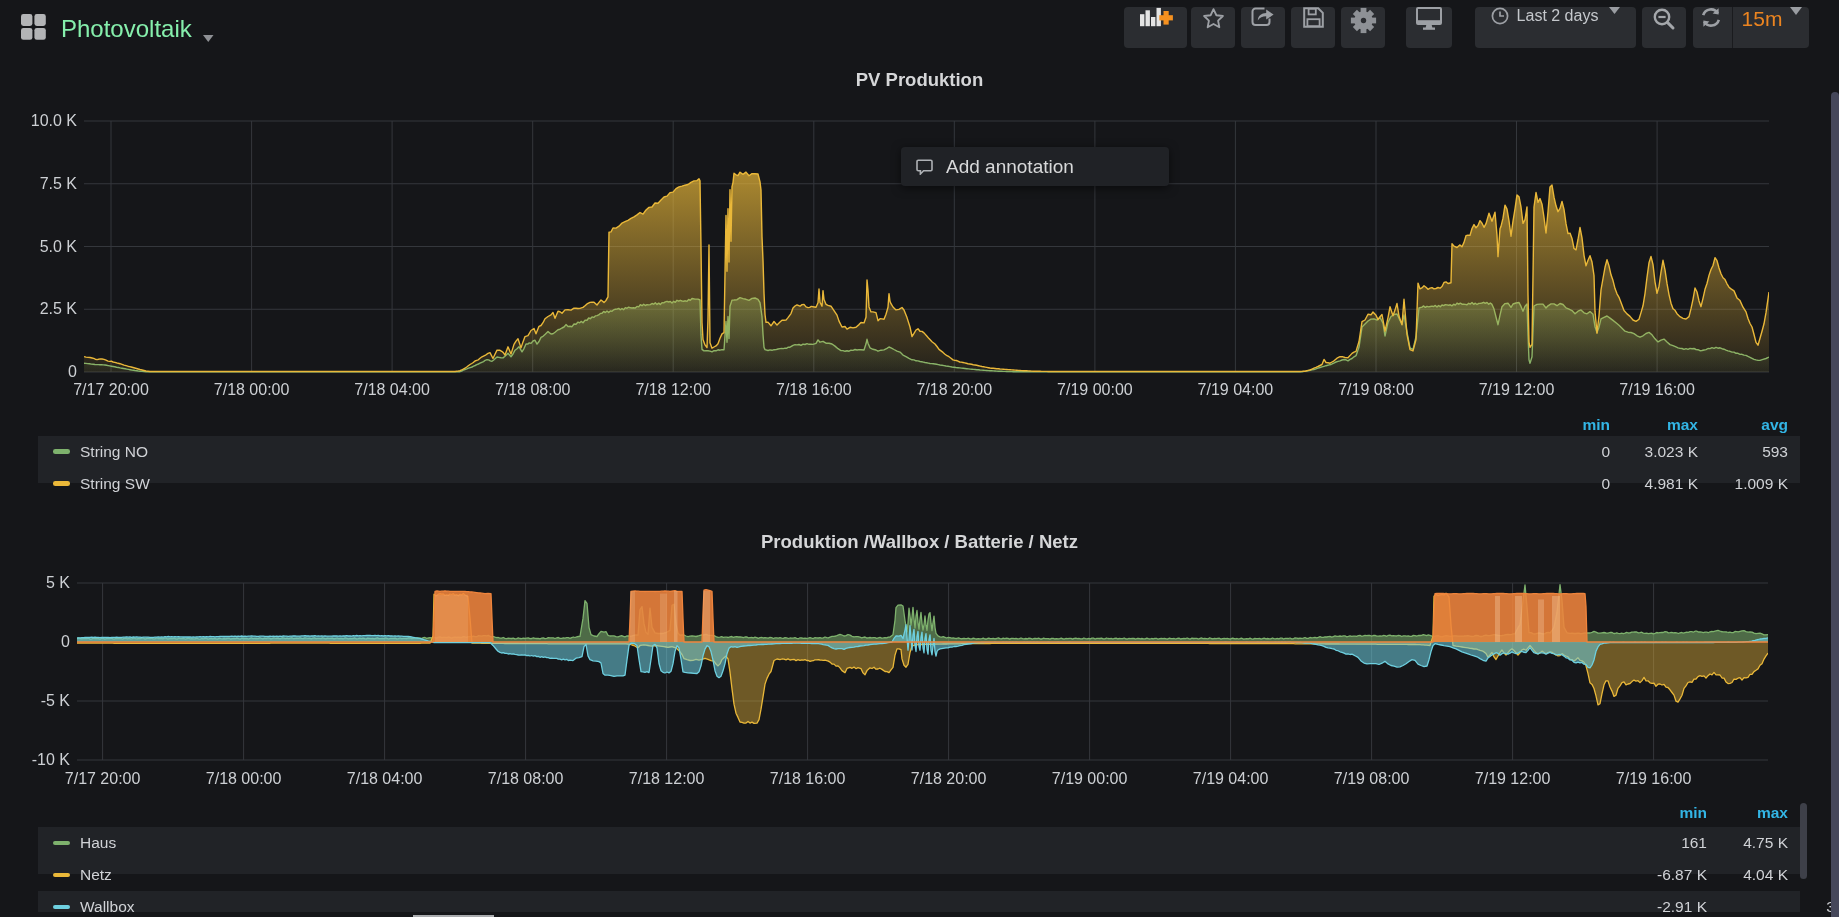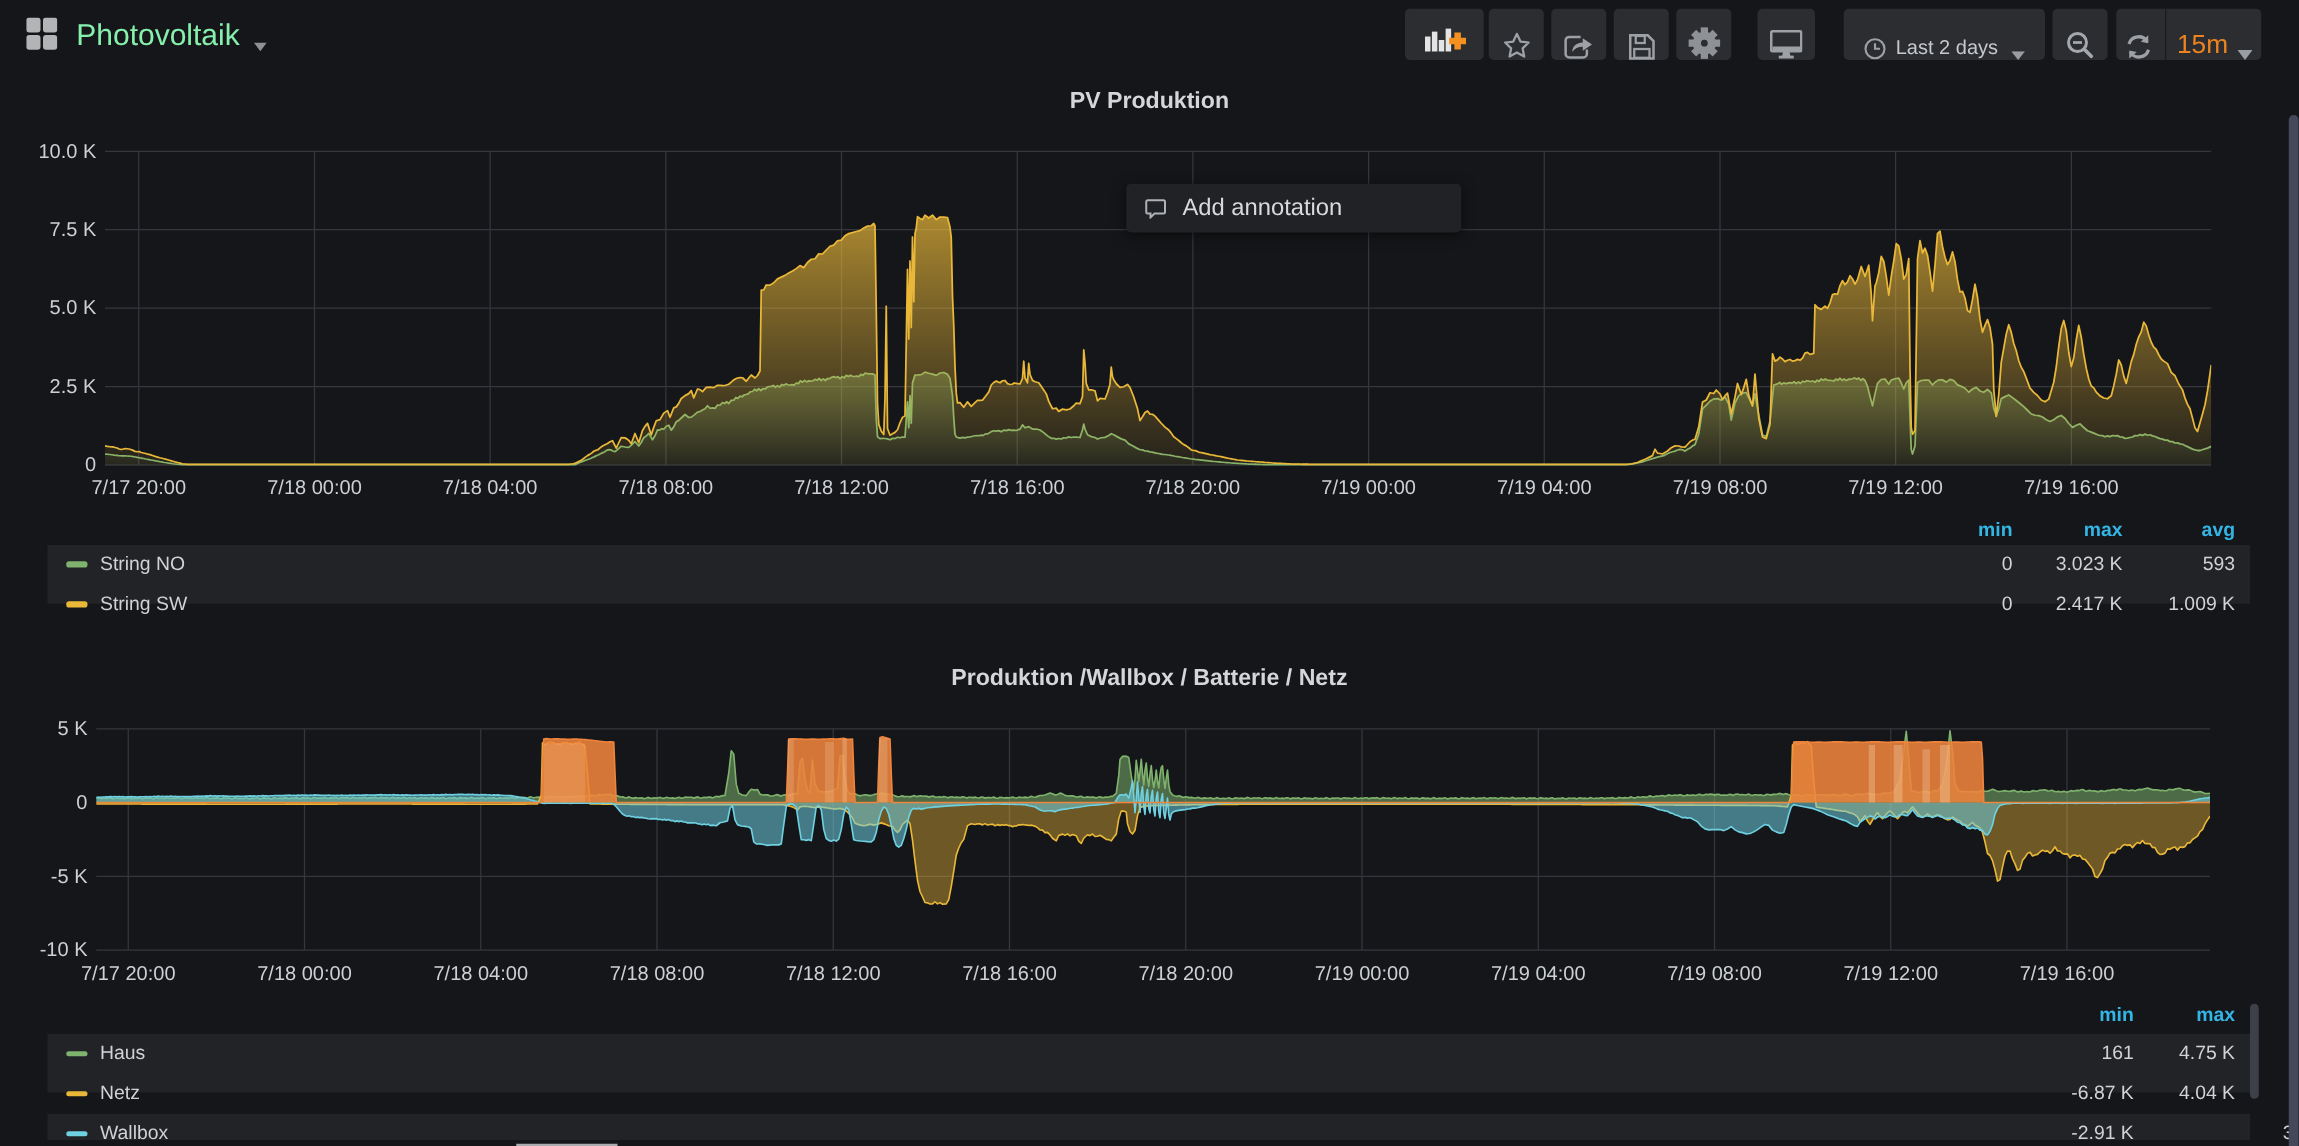--- a/index.html
+++ b/index.html
@@ -1,18 +1,18 @@
 <!DOCTYPE html>
 <html><head><meta charset="utf-8"><style>
 * { margin:0; padding:0; box-sizing:border-box; }
 body { width:1839px; height:917px; background:#151619; overflow:hidden;
   font-family:"Liberation Sans", sans-serif; position:relative; }
 .abs { position:absolute; }
 .btn { position:absolute; top:7px; height:41px; background:#2b2d31; border-radius:4px;
-  display:flex; align-items:flex-end; justify-content:center; }
+  display:flex; align-items:flex-start; justify-content:center; }
 .ptitle { position:absolute; left:0; width:1839px; text-align:center; font-size:18.5px;
   font-weight:700; color:#d5d6d8; }
 .leg { position:absolute; font-size:15.5px; color:#d0d2d6; }
 .lrow { position:absolute; left:38px; width:1762px; height:47px; }
 .stripe { background:#212327; }
 .sw { position:absolute; left:15px; top:13.5px; width:17px; height:4.6px; border-radius:2.3px; }
 .lname { position:absolute; left:42px; top:7px; }
 .lval { position:absolute; top:7px; text-align:right; width:90px; }
 .lhead { position:absolute; top:7px; text-align:right; width:90px; color:#33b5e5; font-weight:700; }
 </style></head>
@@ -193,21 +193,21 @@
     <span class="sw" style="background:#7EB26D"></span>
       <span class="lname">String NO</span>
     <span class="lval" style="left:1482px">0</span>
       <span class="lval" style="left:1570px">3.023 K</span>
       <span class="lval" style="left:1660px">593</span>
   </div>
   <div class="lrow" style="top:467.5px">
     <span class="sw" style="background:#EAB839"></span>
       <span class="lname">String SW</span>
     <span class="lval" style="left:1482px">0</span>
-      <span class="lval" style="left:1570px">2.417 K</span>
+      <span class="lval" style="left:1570px">4.981 K</span>
       <span class="lval" style="left:1660px">1.009 K</span>
   </div>
 </div>
 
 <div class="ptitle" style="top:531px">Produktion /Wallbox / Batterie / Netz</div>
 <svg class="abs" style="left:0;top:560px" width="1839" height="230" viewBox="0 560 1839 230">
     <defs>
       <clipPath id="clip2">
         <rect x="77" y="566" width="1691" height="195"></rect>
       </clipPath>

